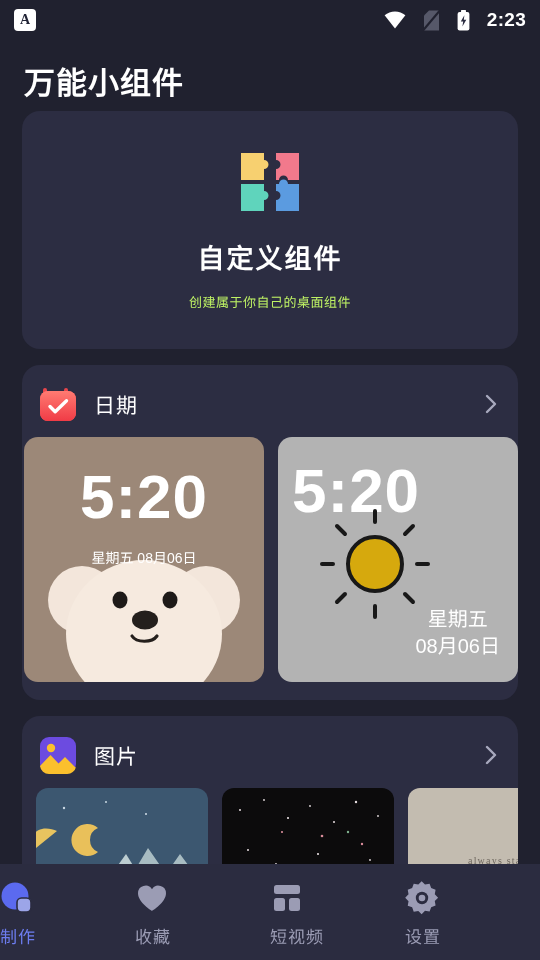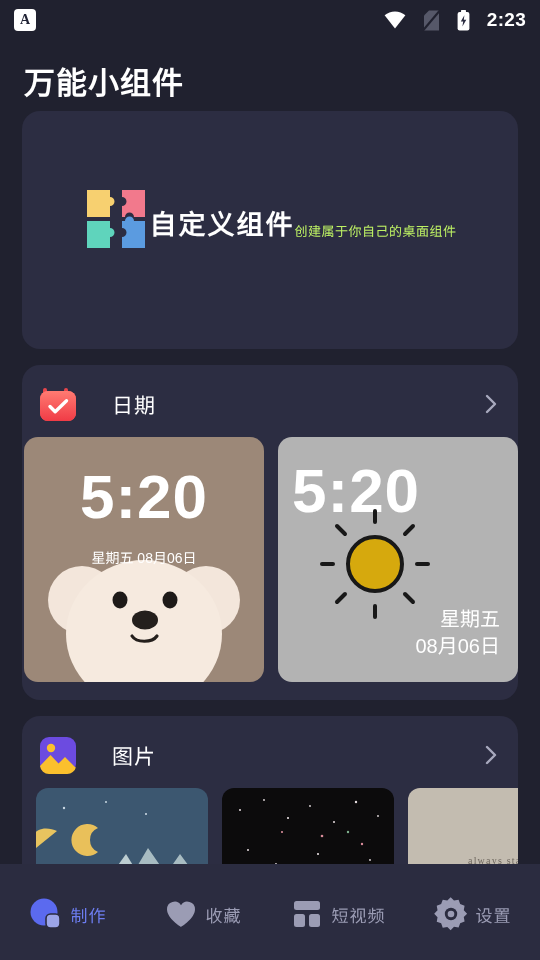--- a/index.html
+++ b/index.html
@@ -66,21 +66,21 @@
   .card {
     background: #2C2D42;
     border-radius: 18px;
     margin-bottom: 16px;
   }
 
   
   .promo-card {
     height: 238px;
     display: flex;
-    flex-direction: row;
+    flex-direction: column;
     align-items: center;
     justify-content: center;
     gap: 0;
   }
   .puzzle-wrap { width: 66px; height: 66px; margin-bottom: 22px; }
   .promo-title {
     font-size: 27px;
     font-weight: bold;
     letter-spacing: 2px;
     color: #FFFFFF;
@@ -93,21 +93,20 @@
     text-align: center;
   }
 
   
   .section-card { padding: 14px 0 0 0; overflow: hidden; }
   .section-head {
     display: flex;
     align-items: center;
     padding: 0 16px 0 16px;
     height: 50px;
-    gap: 18px;
   }
   .section-icon { width: 40px; height: 40px; flex: 0 0 40px; }
   .section-title {
     font-size: 21px;
     color: #FFFFFF;
     margin-left: 16px;
     flex: 1 1 auto;
     letter-spacing: 1px;
   }
   .chevron { width: 22px; height: 22px; flex: 0 0 22px; }
@@ -163,21 +162,21 @@
     font-size: 62px;
     font-weight: bold;
     color: #FFFFFF;
     letter-spacing: 1px;
     z-index: 1;
   }
   .sun-art { position: absolute; top: 72px; left: 42px; width: 110px; height: 110px; z-index: 2; }
   .w-sun .date {
     position: absolute;
     right: 18px; bottom: 22px;
-    text-align: right;
+    text-align: center;
     font-size: 20px;
     line-height: 1.35;
     color: #FFFFFF;
     z-index: 3;
   }
 
   
   .thumb-row {
     display: flex;
     gap: 14px;
@@ -198,21 +197,22 @@
     position: absolute;
     left: 0; bottom: 0;
     width: 540px; height: 96px;
     background: #2B2C40;
     display: flex;
     align-items: center;
   }
   .nav-item {
     flex: 1 1 0;
     display: flex;
-    align-items: center;
+    flex-direction: column;
+    align-items: flex-start;
     justify-content: center;
     gap: 8px;
     padding-top: 4px;
   }
   .nav-ico { width: 34px; height: 34px; }
   .nav-label { font-size: 17px; color: #9B9CB4; letter-spacing: 1px; }
   .nav-item.active .nav-label { color: #6D7DF0; }
 </style>
 </head>
 <body>

